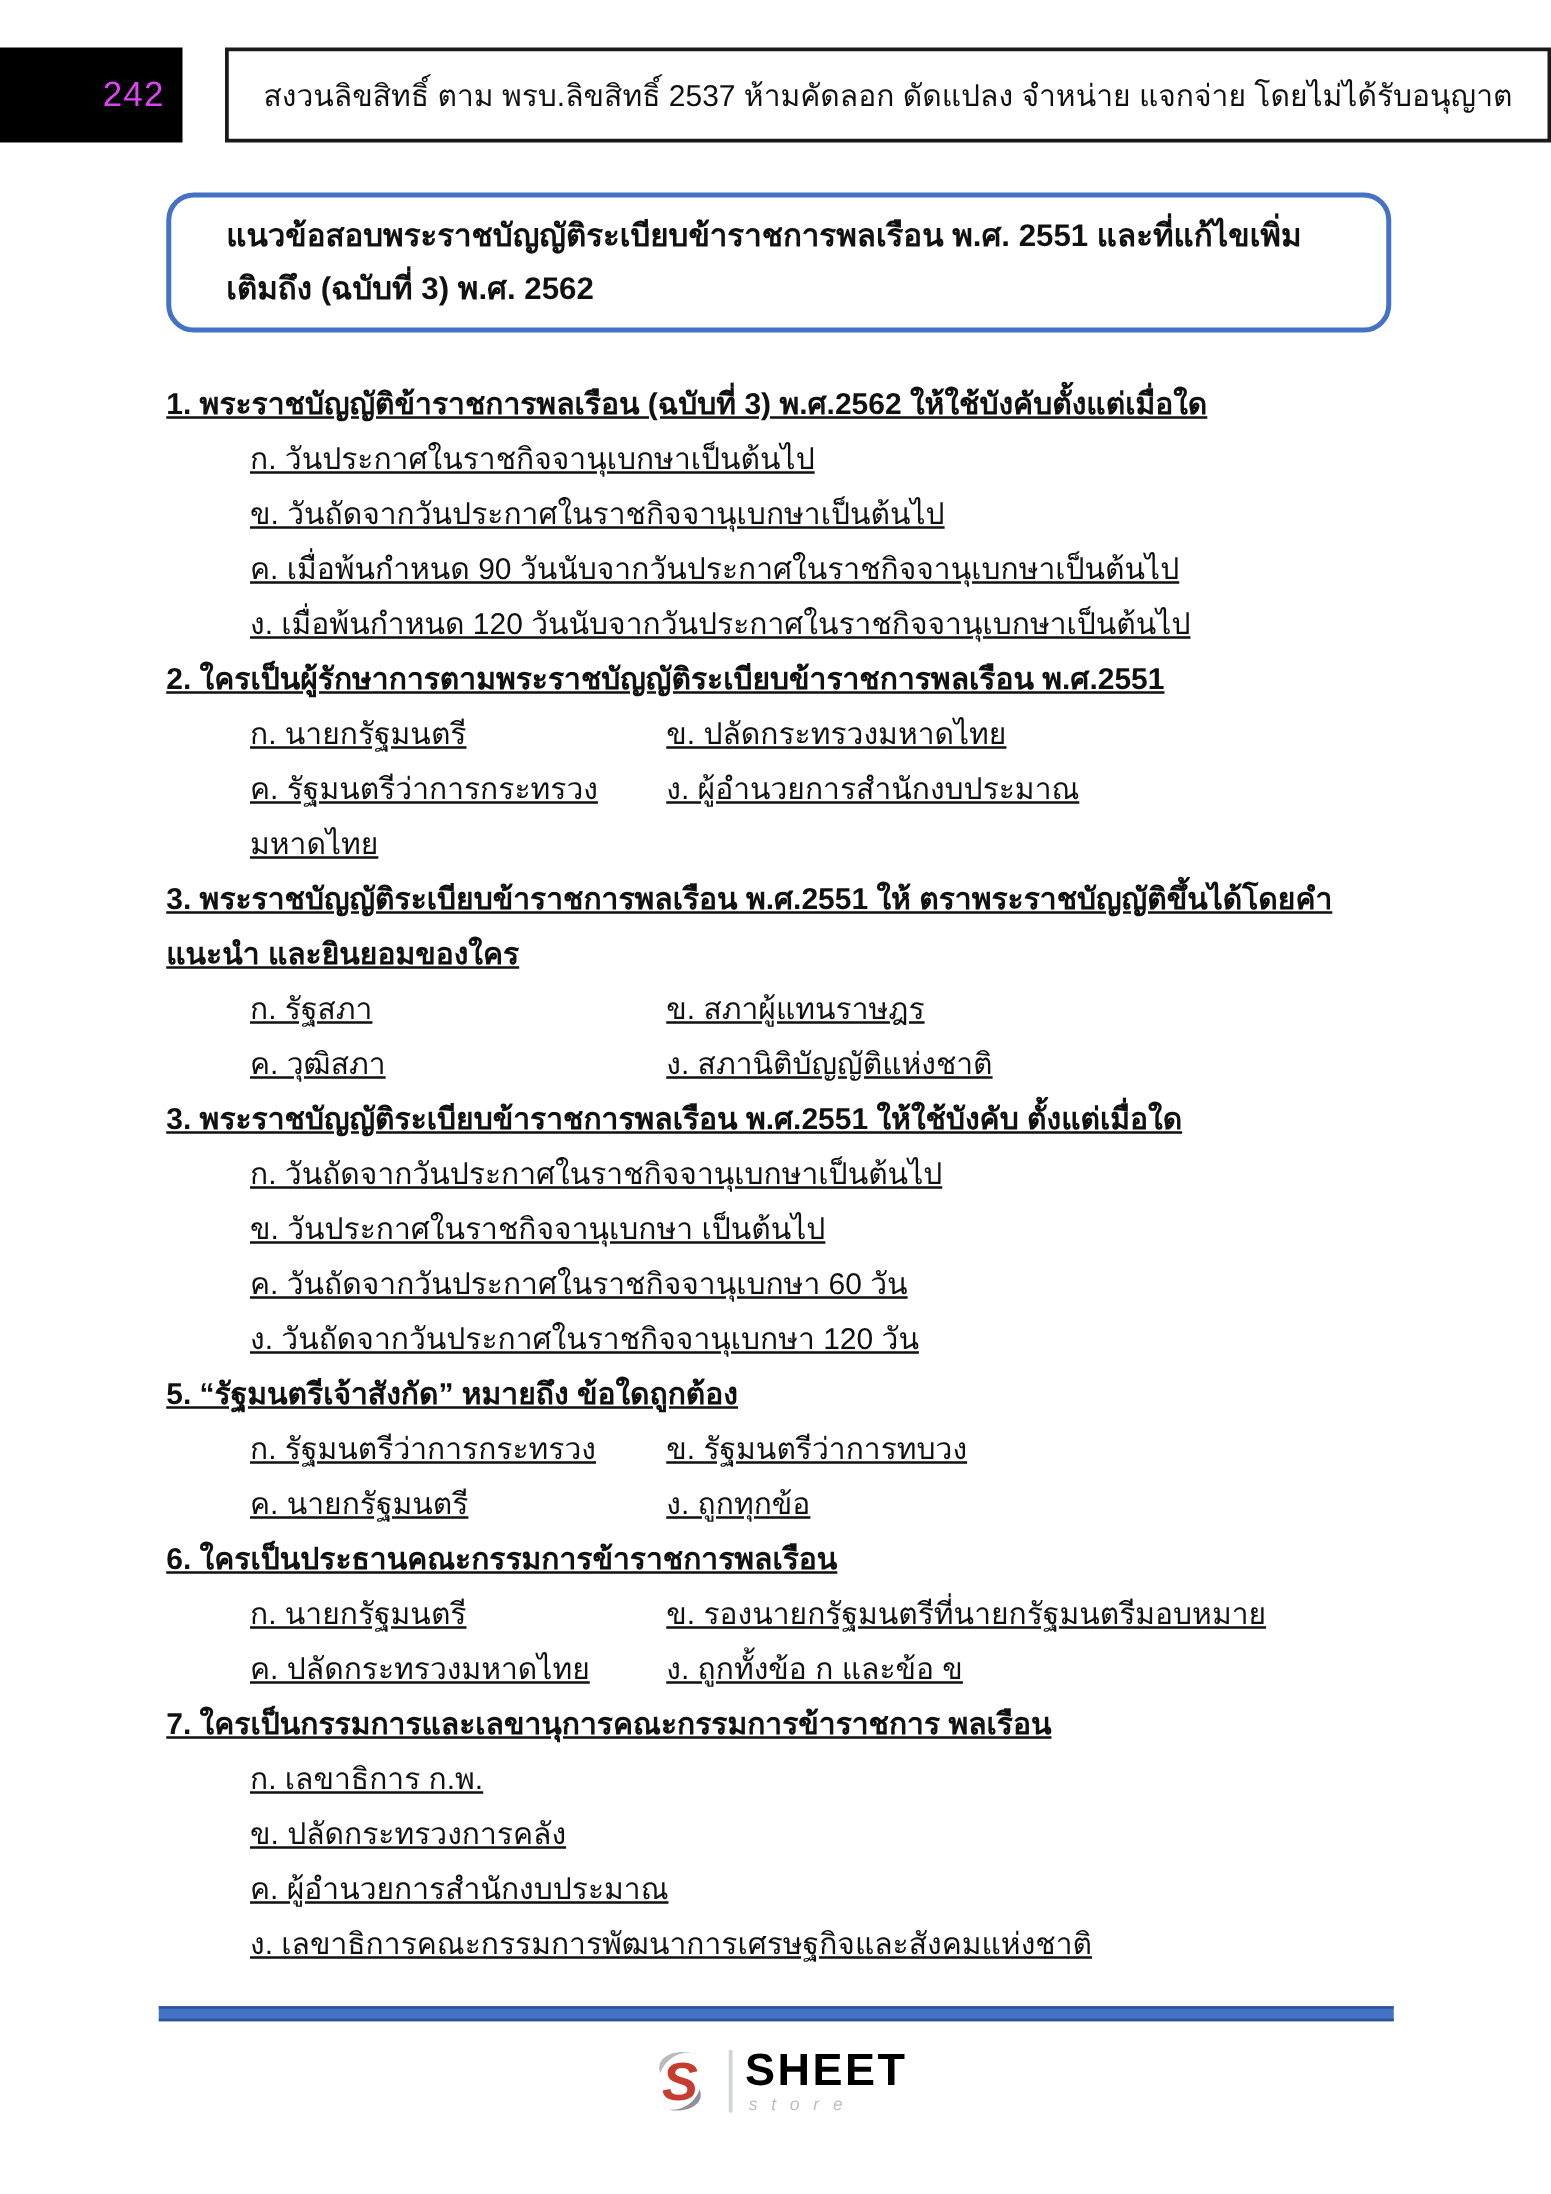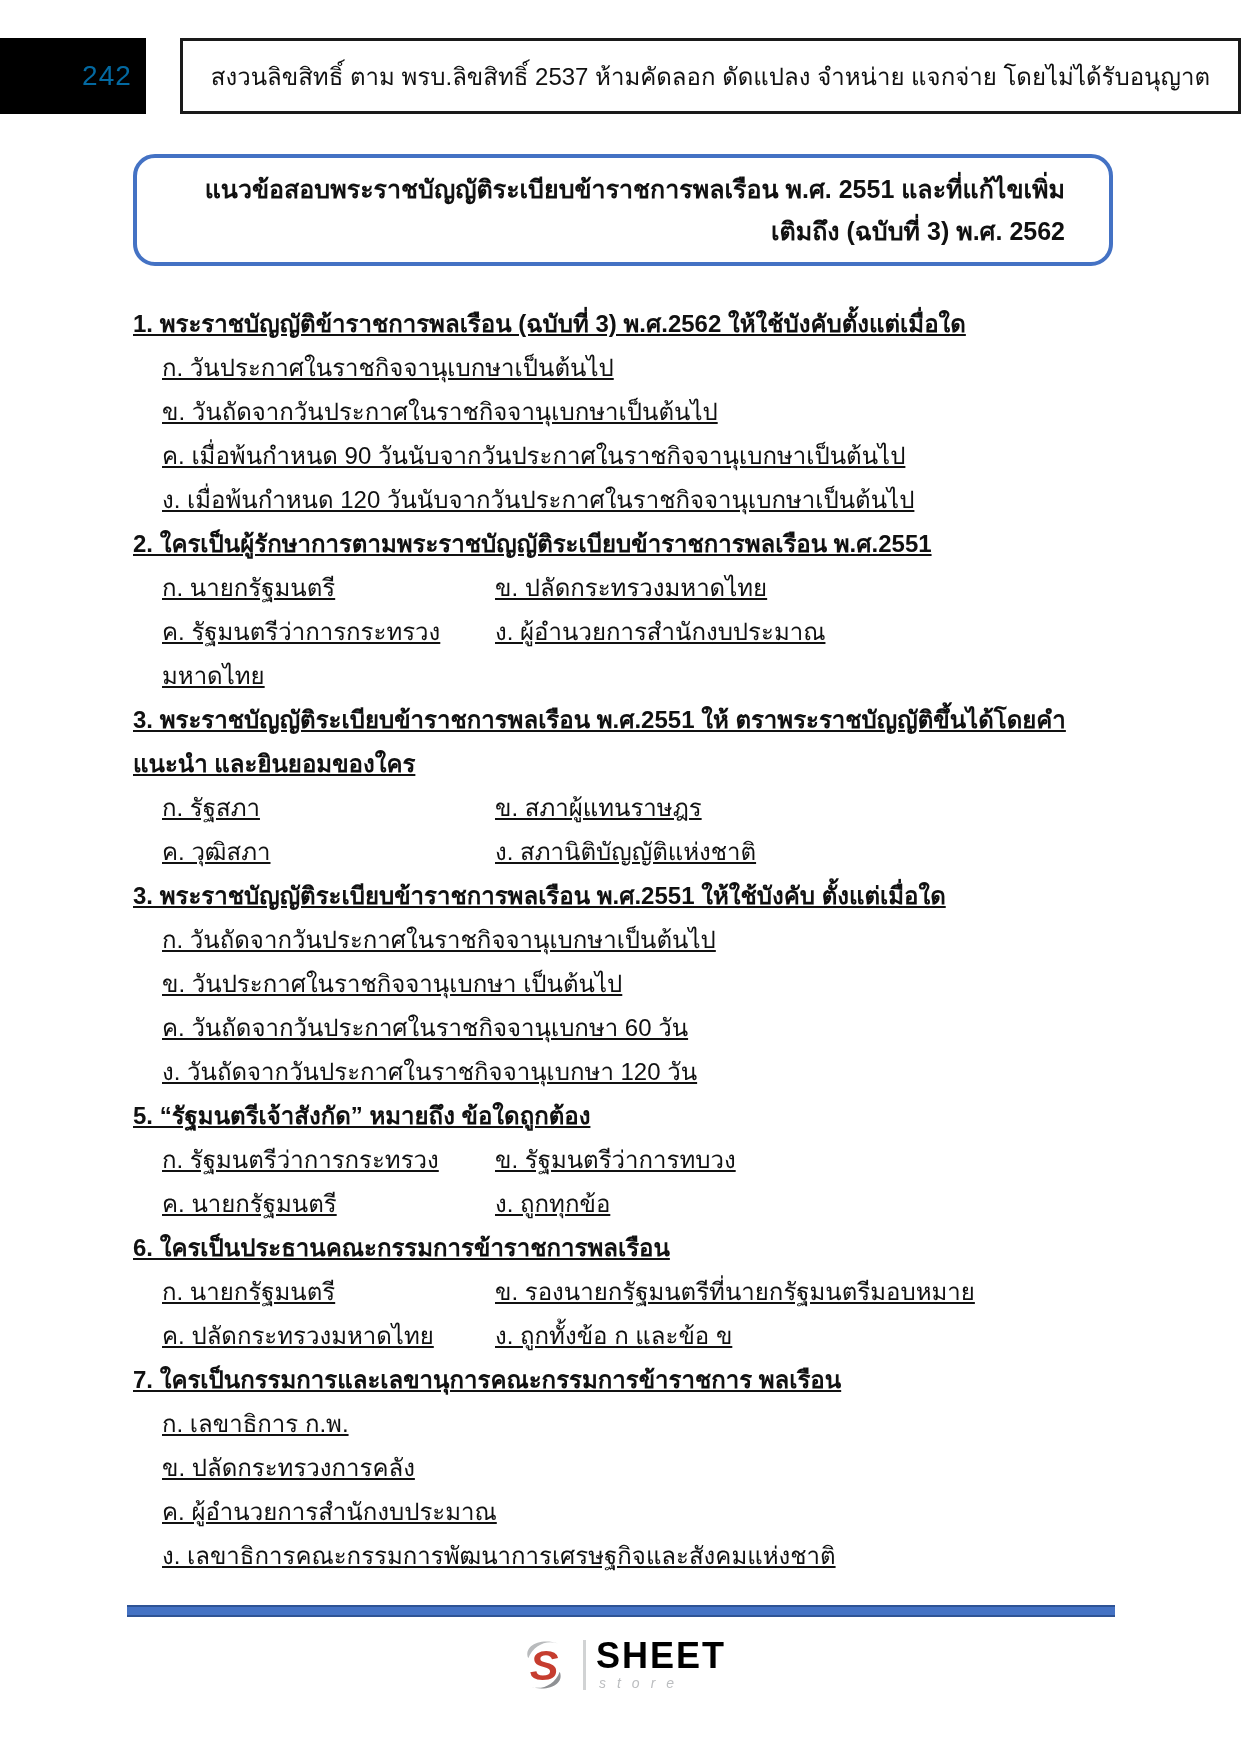--- a/index.html
+++ b/index.html
@@ -18,21 +18,21 @@
 
   
   .header-row {
     display: flex;
     align-items: center;
     margin-top: 38px;
     height: 76px;
   }
   .page-num-box {
     background: #000000;
-    color: #0369a1;
+    color: #d946ef;
     width: 162px;
     height: 76px;
     display: flex;
     align-items: center;
     justify-content: flex-end;
     padding-right: 14px;
     box-sizing: border-box;
     font-size: 28px;
     letter-spacing: 1px;
   }
@@ -48,37 +48,37 @@
     white-space: nowrap;
   }
 
   
   .title-box {
     margin: 40px 128px 0 133px;
     border: 4px solid #4472C4;
     border-radius: 22px;
     padding: 10px 44px;
     box-sizing: border-box;
-    text-align: right;
+    text-align: left;
     font-size: 25px;
     font-weight: bold;
     line-height: 42px;
   }
 
   
   .content {
     margin: 36px 120px 0 133px;
     font-size: 24px;
     text-decoration: underline;
   }
   .q-text {
     font-weight: bold;
     line-height: 44px;
   }
-  .options { margin-left: 29px; }
+  .options { margin-left: 67px; }
   .option { line-height: 44px; }
   .options.two-col {
     display: grid;
     grid-template-columns: 333px 1fr;
   }
 
   
   .footer-bar {
     position: absolute;
     left: 127px;

